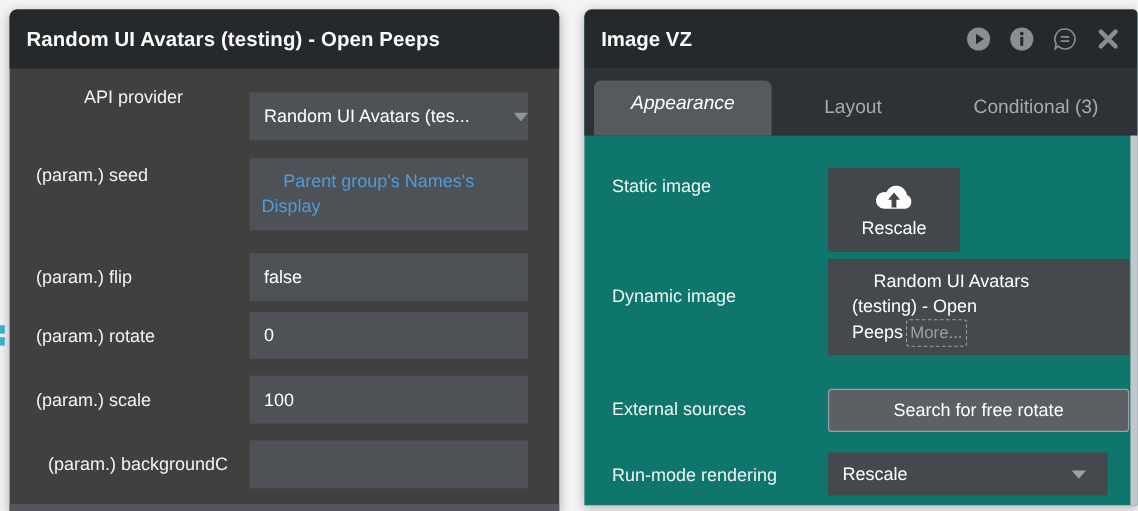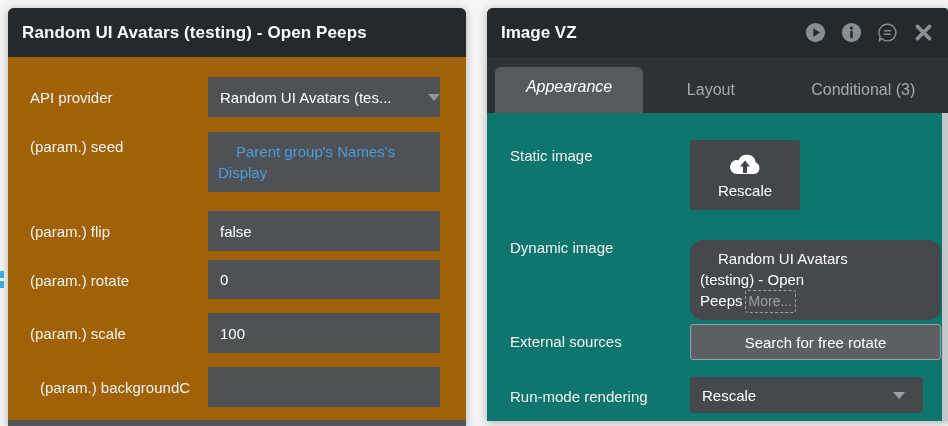--- a/index.html
+++ b/index.html
@@ -6,21 +6,21 @@
   html,body { width:948px; height:426px; overflow:hidden; }
   body {
     font-family:"Liberation Sans", sans-serif;
     background:#f4f4f4;
     position:relative;
     color:#f1f2f3;
   }
   .panel { position:absolute; box-shadow:0 2px 10px rgba(0,0,0,.28); }
 
   
-  .panel-left { left:8px; top:8px; width:458px; height:418px; background:#a16207; border-radius:6px 6px 0 0; }
+  .panel-left { left:8px; top:8px; width:458px; height:418px; background:#404040; border-radius:6px 6px 0 0; }
   .panel-left .titlebar {
     height:49px; background:#26292c; border-radius:6px 6px 0 0;
     display:flex; align-items:center; padding:0 14px;
     font-size:17px; font-weight:bold; color:#fbfbfb; letter-spacing:.1px;
   }
   .panel-left .body { position:relative; height:369px; }
   .lrow-label {
     position:absolute; left:22px; font-size:15px; color:#f2f3f4; white-space:nowrap;
   }
   .lfield {
@@ -67,22 +67,22 @@
   .rrow-label { position:absolute; left:23px; font-size:15px; color:#f2f3f4; white-space:nowrap; }
 
   .upload-btn {
     position:absolute; left:203px; top:27px; width:110px; height:70px; background:#43474b;
     display:flex; flex-direction:column; align-items:center; justify-content:center; gap:6px;
     cursor:pointer; border-radius:2px;
   }
   .upload-btn span { font-size:15px; color:#ffffff; }
 
   .dyn-field {
-    position:absolute; left:203px; top:127px; width:251px; height:80px; background:#45484d;
-    padding:8px 10px; font-size:15px; line-height:21px; color:#ffffff; border-radius:13px;
+    position:absolute; left:203px; top:103px; width:251px; height:80px; background:#45484d;
+    padding:8px 20px; font-size:15px; line-height:21px; color:#ffffff; border-radius:0;
   }
   .dyn-field .line1 { padding-left:18px; }
   .more-box {
     display:inline-block; color:#9ba0a5; border:1px dashed #9ba0a5; border-radius:3px;
     padding:0 3px; margin-left:2px; font-size:14px; cursor:pointer;
   }
 
   .search-btn {
     position:absolute; left:203px; top:211px; width:251px; height:36px;
     background:#5c6064; border:1px solid #9aa0a5; border-radius:3px;
@@ -104,21 +104,21 @@
 
 <div class="edge-marker m1"></div>
 <div class="edge-marker m2"></div>
 
 <div class="panel panel-left">
   <div class="titlebar">
     <span>Random UI Avatars (testing) - Open Peeps</span>
   </div>
   <div class="body">
 
-    <div class="lrow-label" style="top:32px;">API provider</div>
+    <div class="lrow-label" style="top:16px;margin-left:40px;">API provider</div>
     <div class="lfield" style="top:20px; height:40px;gap:37px;">
       <span style="white-space:nowrap;">Random UI Avatars (tes...</span>
       <span class="caret"></span>
     </div>
 
     <div class="lrow-label" style="top:81px;">(param.) seed</div>
     <div class="lfield multiline" style="top:75px; height:60px;">
       <div class="expr">
         <div class="indent">Parent group's Names's</div>
         <div>Display</div>

